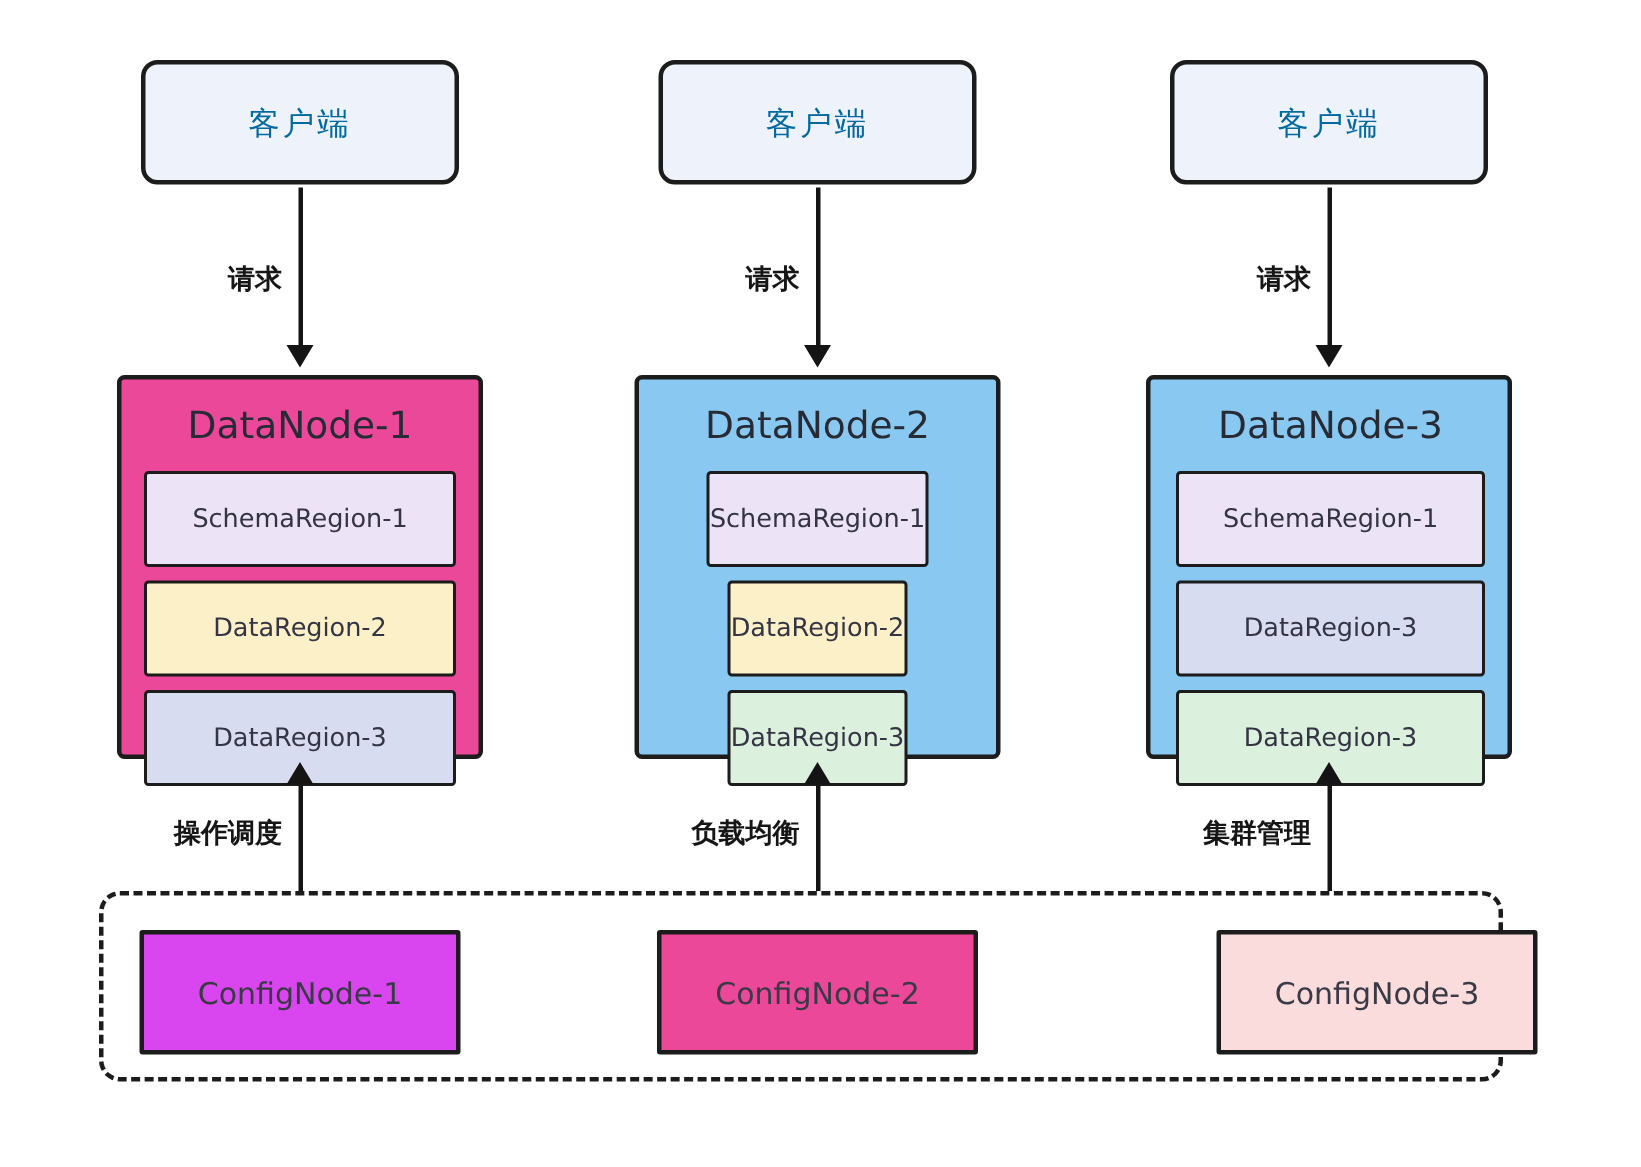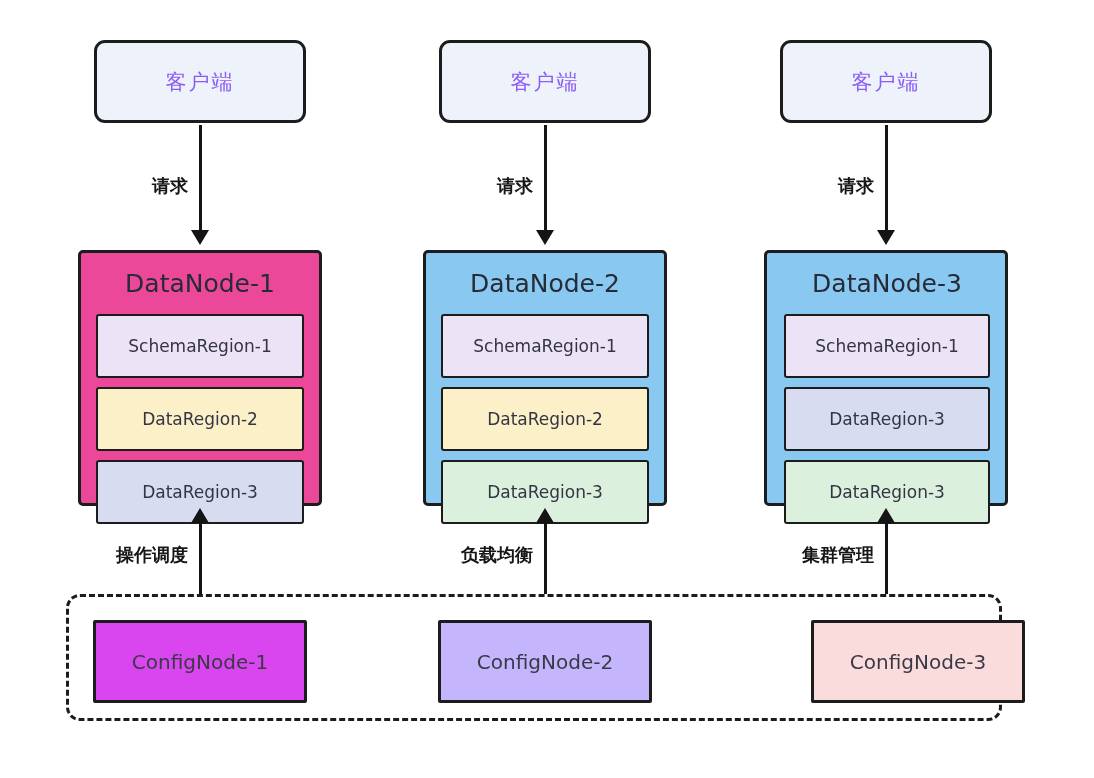--- a/index.html
+++ b/index.html
@@ -12,21 +12,21 @@
     color: #1a1a1a;
     overflow: hidden;
   }
   .box { box-sizing: border-box; border: 3px solid #1c1c1c; }
 
   
   .client {
     position: absolute; top: 40px; width: 212px; height: 83px;
     border-radius: 11px;
     display: flex; align-items: center; justify-content: center;
-    font-size: 21px; letter-spacing: 2px; color: #8b5cf6;
+    font-size: 21px; letter-spacing: 2px; color: #0369a1;
   }
   .client.c1 { left: 94px; }  .client.c2 { left: 439px; }  .client.c3 { left: 780px; }
 
   
   .arrow { position: absolute; width: 20px; display: flex; flex-direction: column; align-items: center; }
   .arrow .shaft { width: 3px; flex: 1; background: #141414; }
   .arrow .head-down { width: 0; height: 0; border-left: 9px solid transparent; border-right: 9px solid transparent; border-top: 15px solid #141414; }
   .arrow .head-up   { width: 0; height: 0; border-left: 9px solid transparent; border-right: 9px solid transparent; border-bottom: 15px solid #141414; }
   .arrow.down { top: 125px; height: 120px; }
   .arrow.up   { top: 508px; height: 86px; }
@@ -42,21 +42,21 @@
   .cfg { top: 543px; width: 120px; }
   .cfg.l1 { left: 68px; }  .cfg.l2 { left: 413px; }  .cfg.l3 { left: 754px; }
 
   
   .datanode {
     position: absolute; top: 250px; width: 244px; height: 256px;
     border-radius: 5px;
     display: flex; flex-direction: column;
     padding: 0 15px; box-sizing: border-box;
   }
-  .datanode.d1 { left: 78px; } .datanode.d2 { left: 423px; } .datanode.d3 { left: 764px; }
+  .datanode.d1 { left: 78px; } .datanode.d2 { left: 423px; align-items: center; } .datanode.d3 { left: 764px; }
   .dn-title {
     height: 61px; flex: none;
     display: flex; align-items: center; justify-content: center;
     font-size: 25px; color: #272b35;
   }
   .region {
     height: 64px; flex: none; margin-bottom: 9px;
     border: 2.5px solid #1c1c1c; border-radius: 3px; box-sizing: border-box;
     display: flex; align-items: center; justify-content: center;
     font-size: 17px; color: #343444;
@@ -161,20 +161,20 @@
   <div class="arrow up a3">
     <div class="head-up"></div>
     <div class="shaft"></div>
   </div>
   <div class="edge-label cfg l3">集群管理</div>
 
   <div class="dashed-cluster"></div>
   <div class="confignode k1 box" style="background-color: #d946ef;">
     <span>ConfigNode-1</span>
   </div>
-  <div class="confignode k2 box" style="background-color: #c4b5fd;">
+  <div class="confignode k2 box" style="background-color: #ec4899;">
     <span>ConfigNode-2</span>
   </div>
   <div class="confignode k3 box" style="background-color: rgb(250, 220, 220);">
     <span>ConfigNode-3</span>
   </div>
 
 </div>
 
 </body></html>

